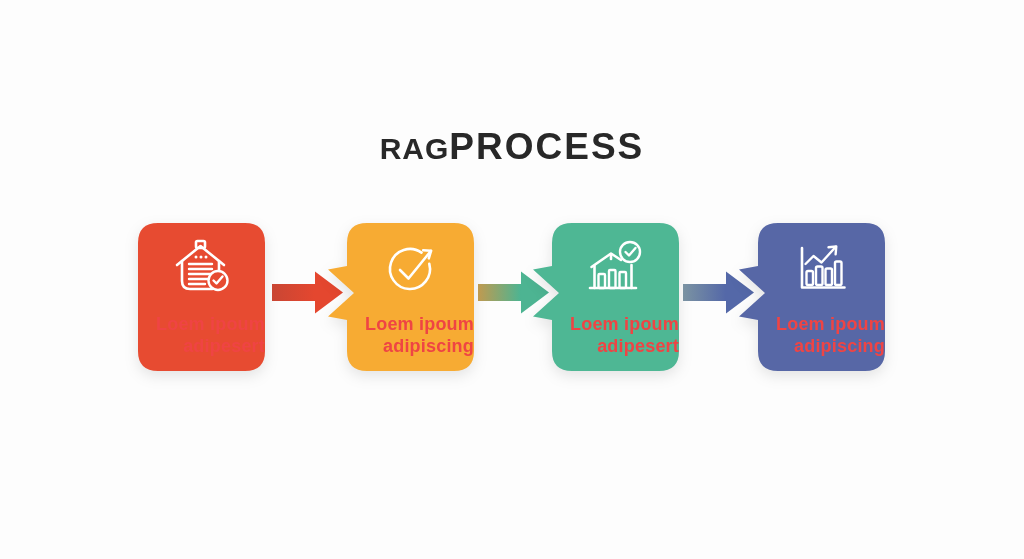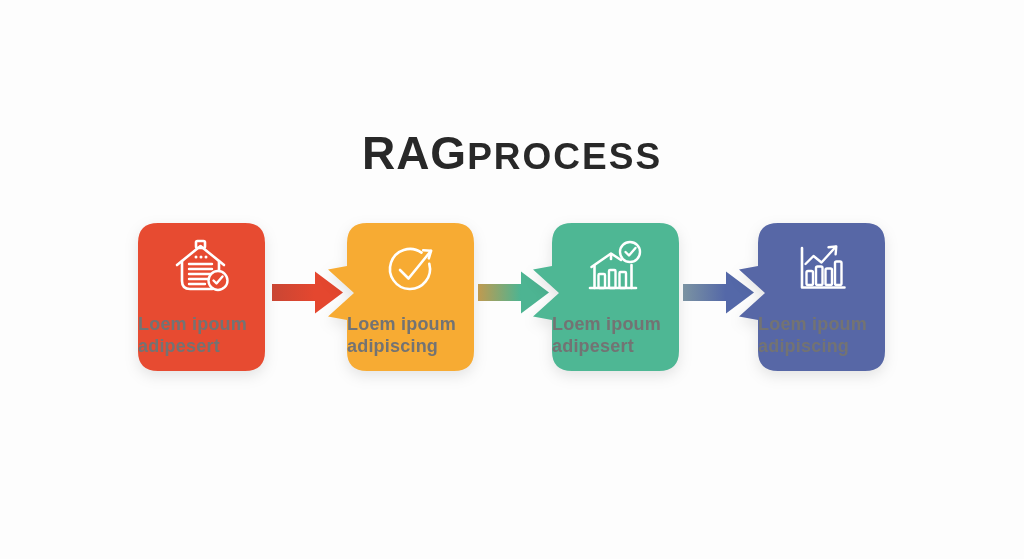--- a/index.html
+++ b/index.html
@@ -6,27 +6,27 @@
   body{
     width:1024px;height:559px;position:relative;overflow:hidden;
     background:#fdfdfd;
     font-family:"Liberation Sans", sans-serif;
   }
   .title{
     position:absolute;top:126px;left:0;width:1024px;
     text-align:center;color:#282828;
     font-weight:800;letter-spacing:1px;
   }
-  .title .t-big{font-size:46px;}
+  .title .t-big{font-size:30px;}
   .title .t-small{font-size:37px;margin-left:0;letter-spacing:2px;}
   .step{position:absolute;top:223px;width:151px;height:148px;}
   .step svg{position:absolute;left:0;top:0;filter:drop-shadow(0 5px 7px rgba(0,0,0,0.10));}
   .step .label{
     position:absolute;left:24px;top:90px;width:127px;
-    text-align:left;color:#737373;
+    text-align:right;color:#ef4444;
     font-size:18px;font-weight:700;line-height:22px;letter-spacing:0.2px;
   }
   .connector{position:absolute;top:270px;width:72px;height:45px;}
   .icon-stroke{fill:none;stroke:#ffffff;stroke-width:2.6;stroke-linecap:round;stroke-linejoin:round;}
   .icon-stroke-thin{fill:none;stroke:#ffffff;stroke-width:2.4;stroke-linecap:round;stroke-linejoin:round;}
   .dot{fill:#ffffff;stroke:none;}
 </style>
 </head>
 <body style="background: rgb(253, 253, 253);">
 

